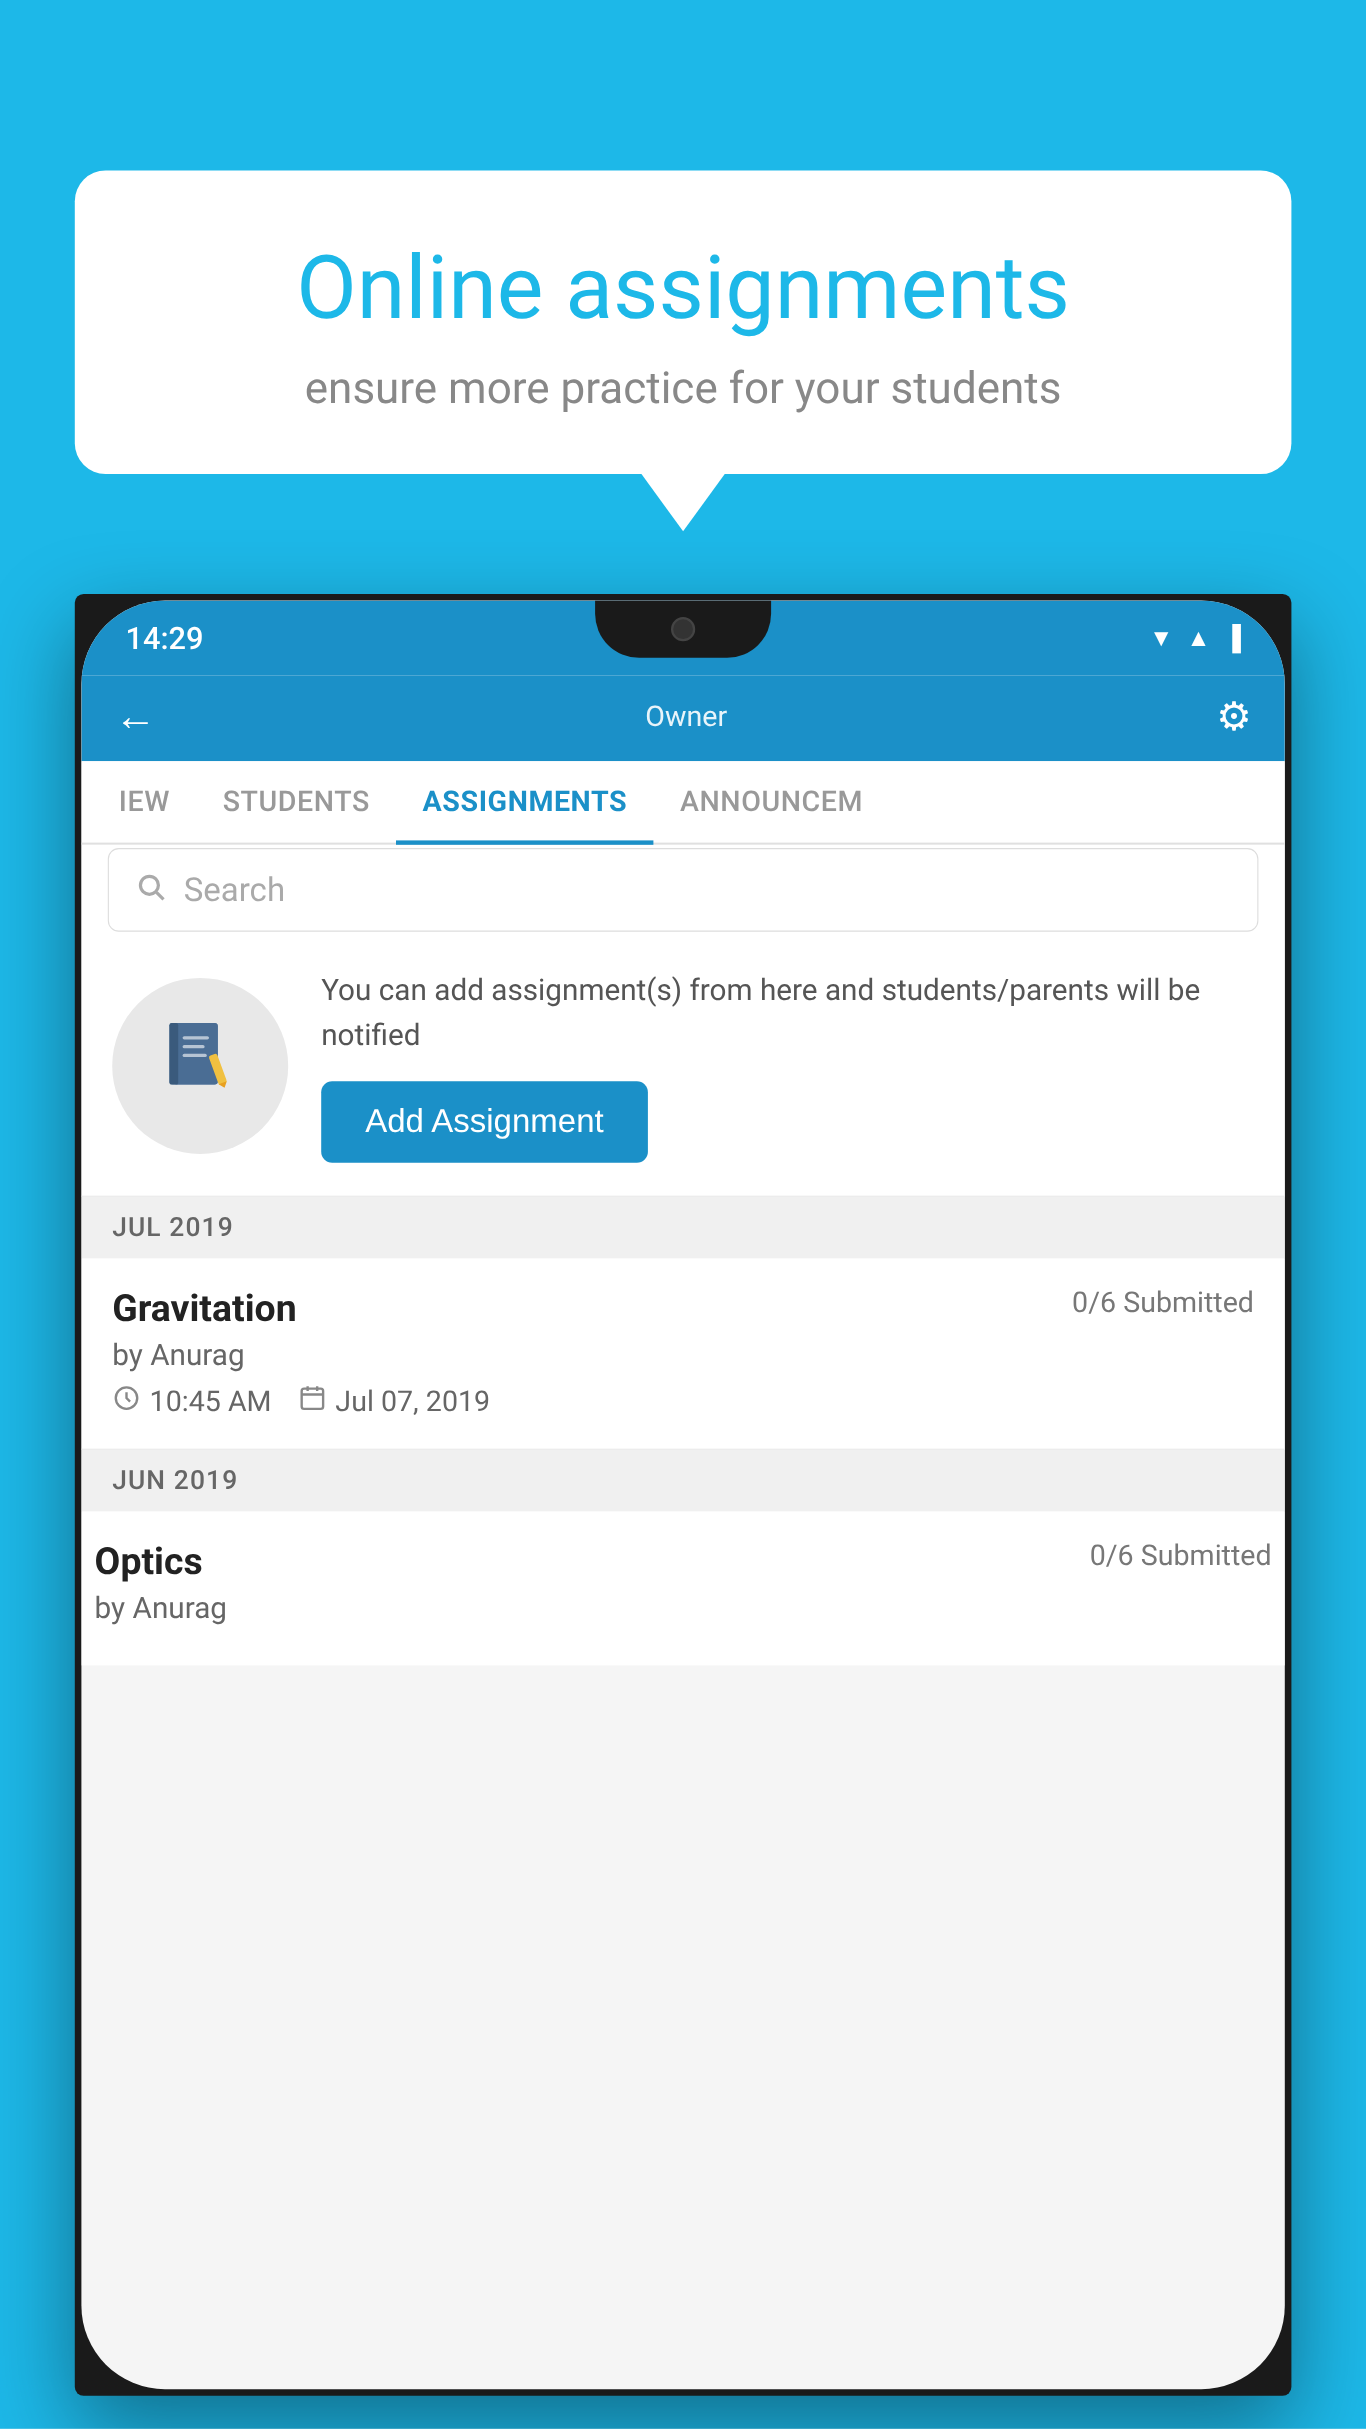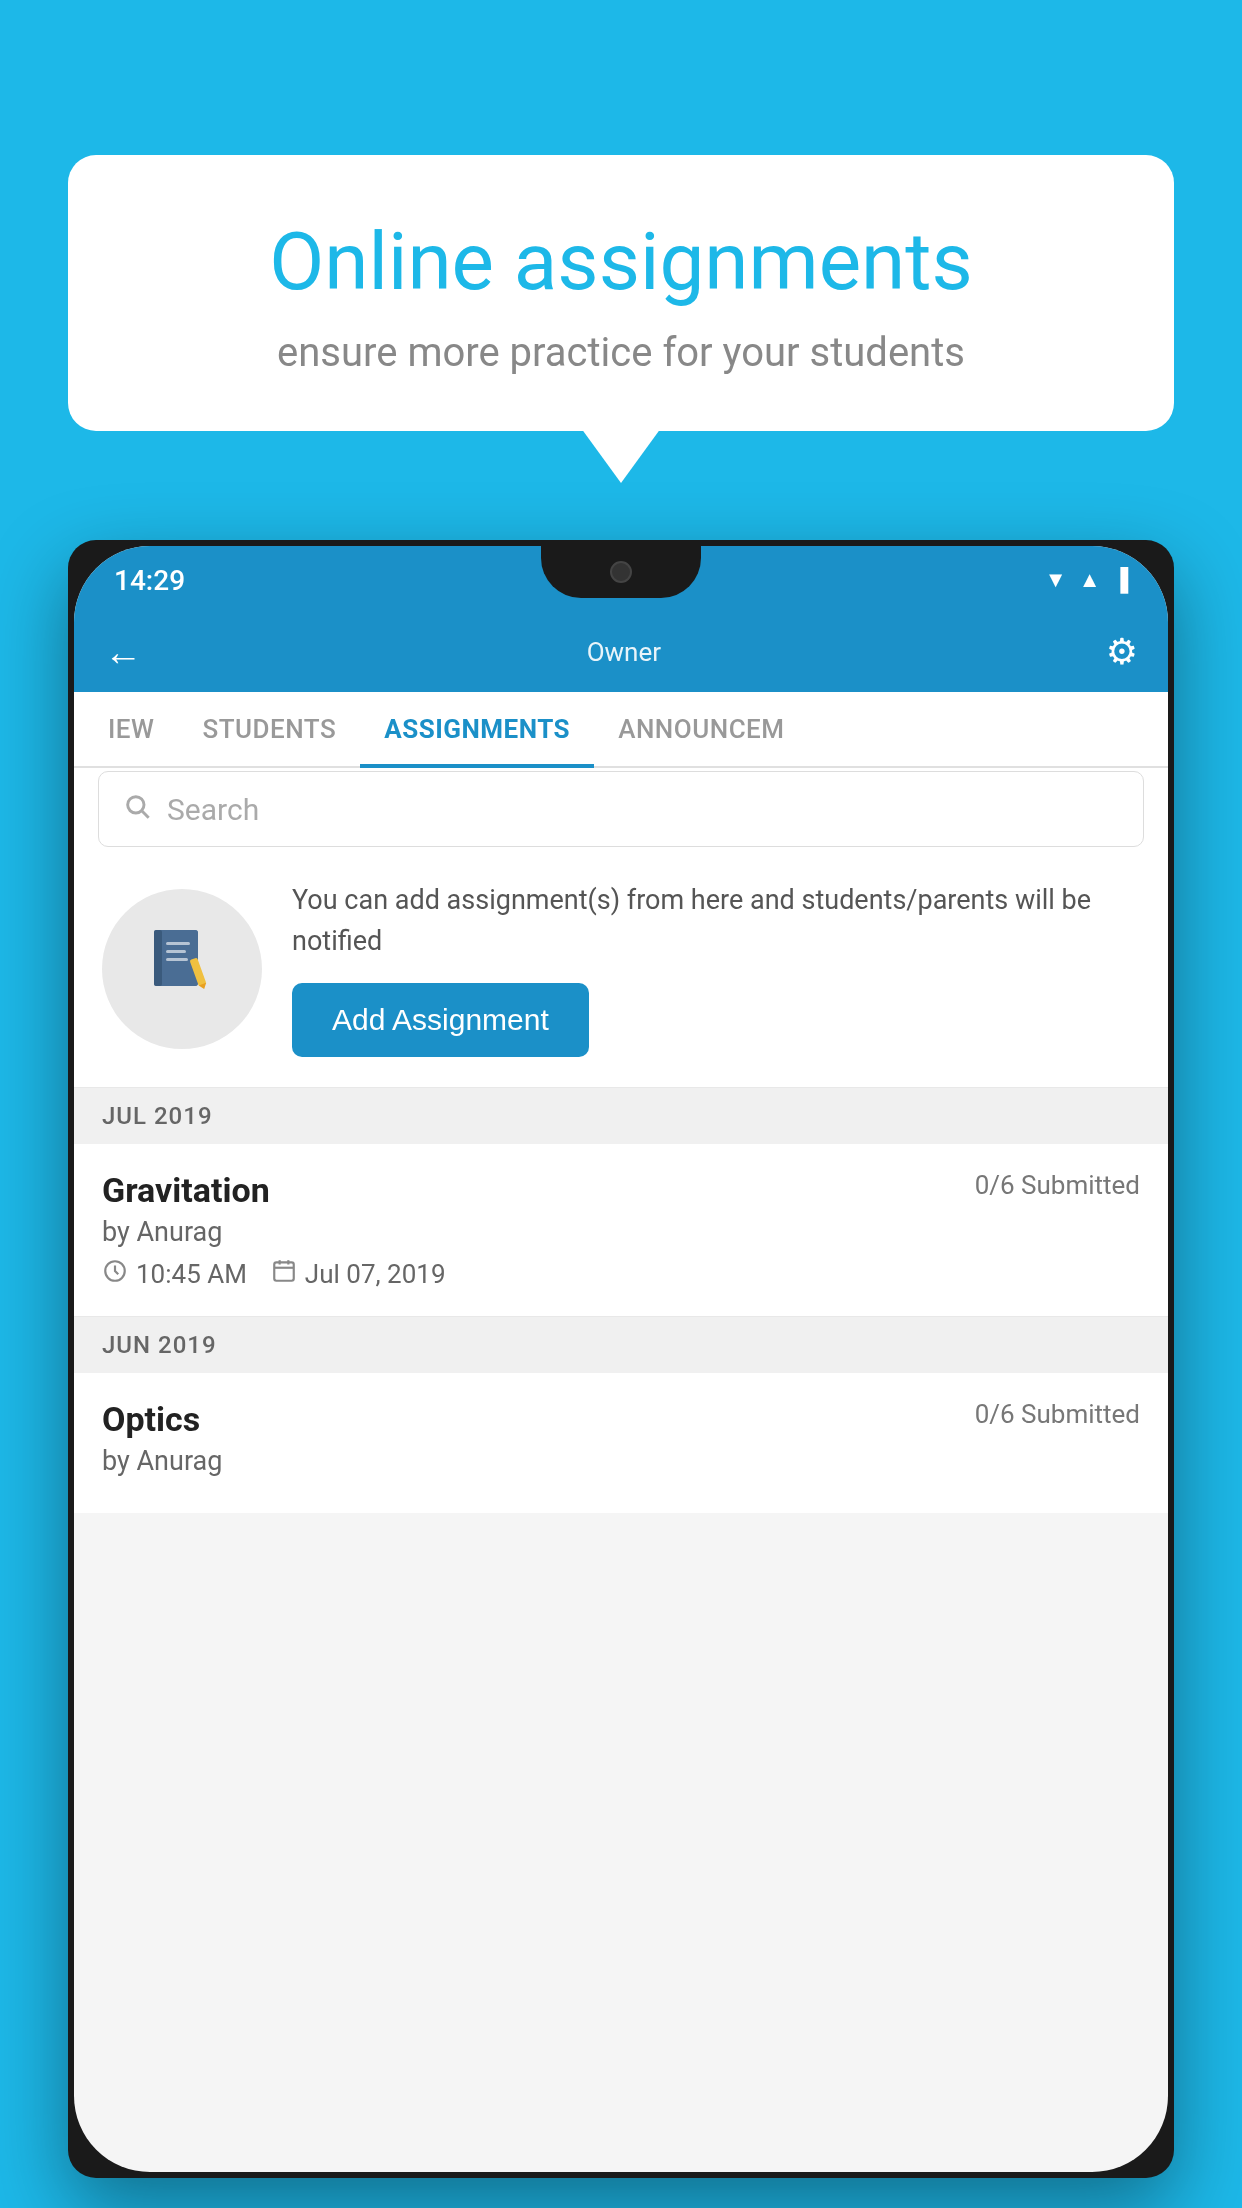--- a/index.html
+++ b/index.html
@@ -52,21 +52,21 @@
     }
 
     
     .phone-frame {
       position: absolute;
       top: 540px;
       left: 68px;
       right: 68px;
       bottom: 30px;
       background: #1a1a1a;
-      border-radius: 28px;
+      border-radius: 8px;
       padding: 6px;
       box-shadow: 0 30px 80px rgba(0,0,0,0.4);
     }
     .phone-inner {
       background: #f5f5f5;
       border-radius: 76px;
       overflow: hidden;
       height: 100%;
       position: relative;
     }
@@ -288,21 +288,21 @@
       font-size: 26px;
     }
     .meta-icon {
       font-size: 26px;
       color: #888;
     }
 
     
     .assignment-item-partial {
       background: white;
-      padding: 26px 28px;
+      padding: 26px 12px;
     }
   </style>
 </head>
 <body>
 
 <div class="speech-bubble-container">
   <div class="speech-bubble">
     <div class="bubble-title">Online assignments</div>
     <div class="bubble-subtitle">ensure more practice for your students</div>
   </div>

